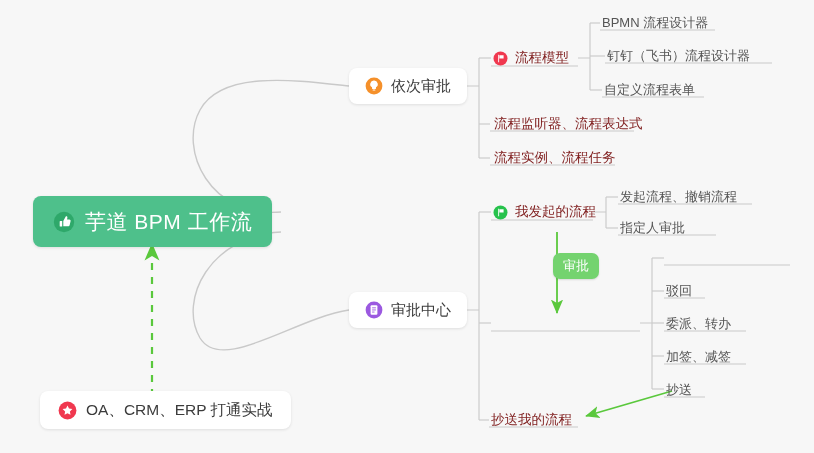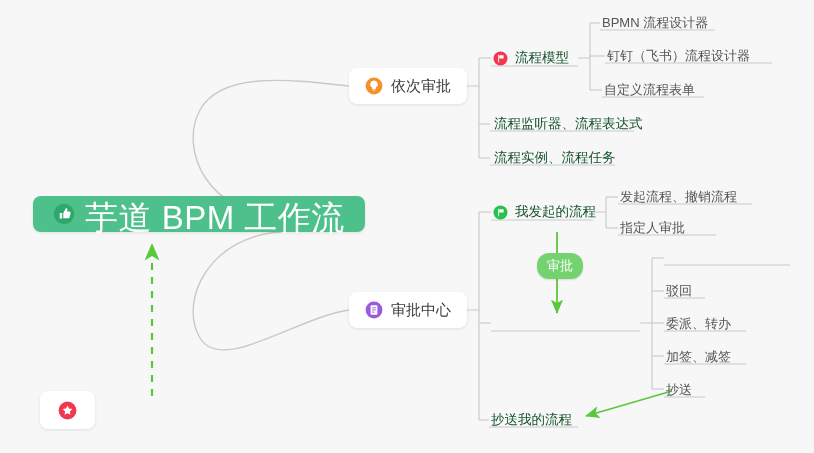--- a/index.html
+++ b/index.html
@@ -14,41 +14,41 @@
   #svg-layer{position:absolute;left:0;top:0;width:814px;height:453px;pointer-events:none;}
 
   
   .node{position:absolute;box-sizing:border-box;white-space:nowrap;}
 
   .root-node{
     background:#4ec08b;
     color:#ffffff;
     border-radius:8px;
     padding:0 20px;
-    height:36px;
-    display:flex;gap:10px;
-    font-size:33px;
+    height:51px;
+    display:flex;align-items:center;gap:10px;
+    font-size:21px;
     letter-spacing:.5px;
     box-shadow:0 1px 3px rgba(0,0,0,.10);
   }
 
   .branch-node{
     background:#ffffff;
     border-radius:8px;
     height:36px;
     padding:0 16px;
     display:flex;align-items:center;gap:8px;
     font-size:15px;
     color:#3b3b3b;
     box-shadow:0 1px 3px rgba(0,0,0,.10);
   }
 
   .leaf{
     font-size:13.5px;
-    color:#14532d;
+    color:#7f1d1d;
     display:flex;align-items:center;gap:7px;
     height:22px;
     padding:0 4px 0 2px;
     background:transparent;
   }
   .leaf.sub{font-size:13px;color:#555;}
 
   .tag-node{
     background:#ffffff;
     border-radius:8px;
@@ -56,26 +56,27 @@
     padding:0 18px;
     display:flex;align-items:center;gap:9px;
     font-size:15.5px;
     color:#3b3b3b;
     box-shadow:0 1px 3px rgba(0,0,0,.10);
   }
 
   .pill{
     background:#74d36f;
     color:#ffffff;
-    border-radius:12px;
+    border-radius:7px;
     font-size:13px;
     height:26px;
     padding:0 10px;
     display:flex;align-items:center;justify-content:center;
     box-shadow:0 1px 2px rgba(0,0,0,.12);
+    margin-left:16px;
   }
 
   
   .ic{display:inline-flex;align-items:center;justify-content:center;flex:0 0 auto;}
   .ic svg{display:block;}
 </style>
 </head>
 <body>
 
 <div id="canvas">
@@ -237,15 +238,16 @@
     <span>审批</span>
   </div>
 
   <div class="node tag-node" style="left:40px;top:391px;">
     <span class="ic">
       <svg width="19" height="19" viewBox="0 0 19 19">
         <circle cx="9.5" cy="9.5" r="8.9" fill="#f0384f"></circle>
         <path d="M9.5 4.4l1.5 3.1 3.4.5-2.5 2.4.6 3.4-3-1.6-3 1.6.6-3.4L4.6 8l3.4-.5z" fill="#ffffff"></path>
       </svg>
     </span>
+    <span>OA、CRM、ERP 打通实战</span>
   </div>
 
 </div>
 
 </body></html>

